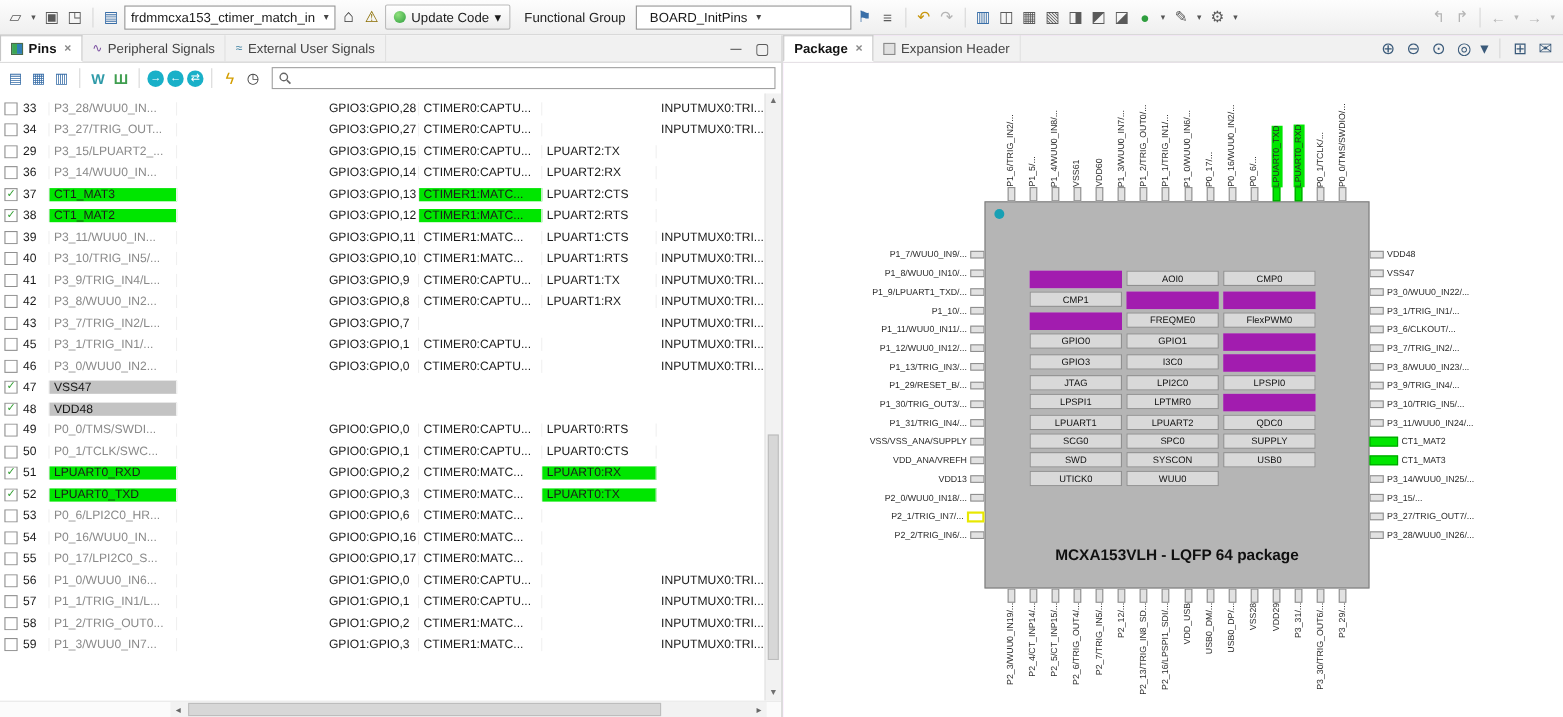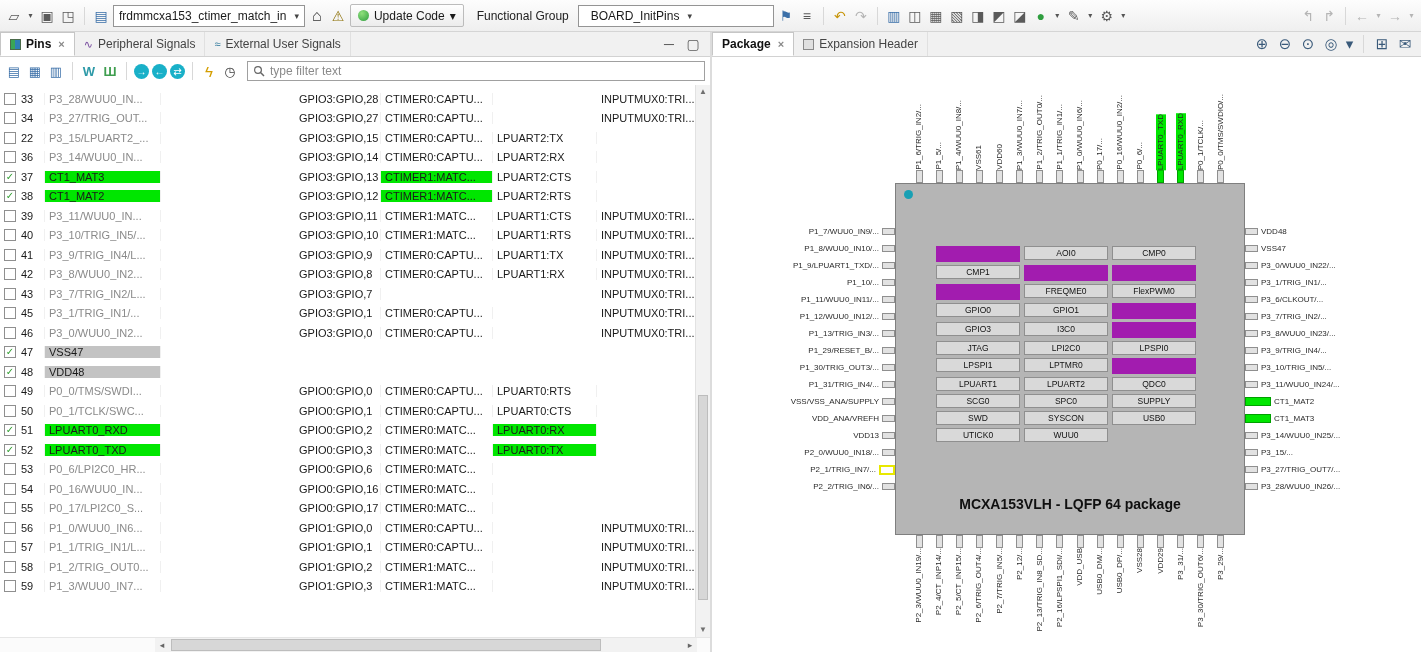--- a/index.html
+++ b/index.html
@@ -228,21 +228,20 @@
           <span class="ticon cyanball">⇄</span>
           <span class="tsep"></span>
           <span class="ticon gold">ϟ</span>
           <span class="ticon dark">◷</span>
         </span>
       <div class="filter-box">
         <svg width="12" height="12" viewBox="0 0 12 12">
           <circle cx="5" cy="5" r="3.4" fill="none" stroke="#666" stroke-width="1.2"></circle>
           <line x1="7.8" y1="7.8" x2="11" y2="11" stroke="#666" stroke-width="1.5"></line>
         </svg>
-        <input type="text" placeholder="type filter text" style="">
       </div>
     </div>
 
     <div class="tbody">
         <div class="trow">
           <div class="td col0">
             <span class="cb"></span>
             <span class="pnum">33</span>
           </div>
           <div class="td col1">
@@ -266,21 +265,21 @@
           <div class="td col2"></div>
           <div class="td col3"></div>
           <div class="td col4">GPIO3:GPIO,27</div>
           <div class="td col5">CTIMER0:CAPTU...</div>
           <div class="td col6"></div>
           <div class="td col7">INPUTMUX0:TRI...</div>
         </div>
         <div class="trow">
           <div class="td col0">
             <span class="cb"></span>
-            <span class="pnum">22</span>
+            <span class="pnum">29</span>
           </div>
           <div class="td col1">
             <span class="dim">P3_15/LPUART2_...</span>
           </div>
           <div class="td col2"></div>
           <div class="td col3"></div>
           <div class="td col4">GPIO3:GPIO,15</div>
           <div class="td col5">CTIMER0:CAPTU...</div>
           <div class="td col6">LPUART2:TX</div>
           <div class="td col7"></div>

